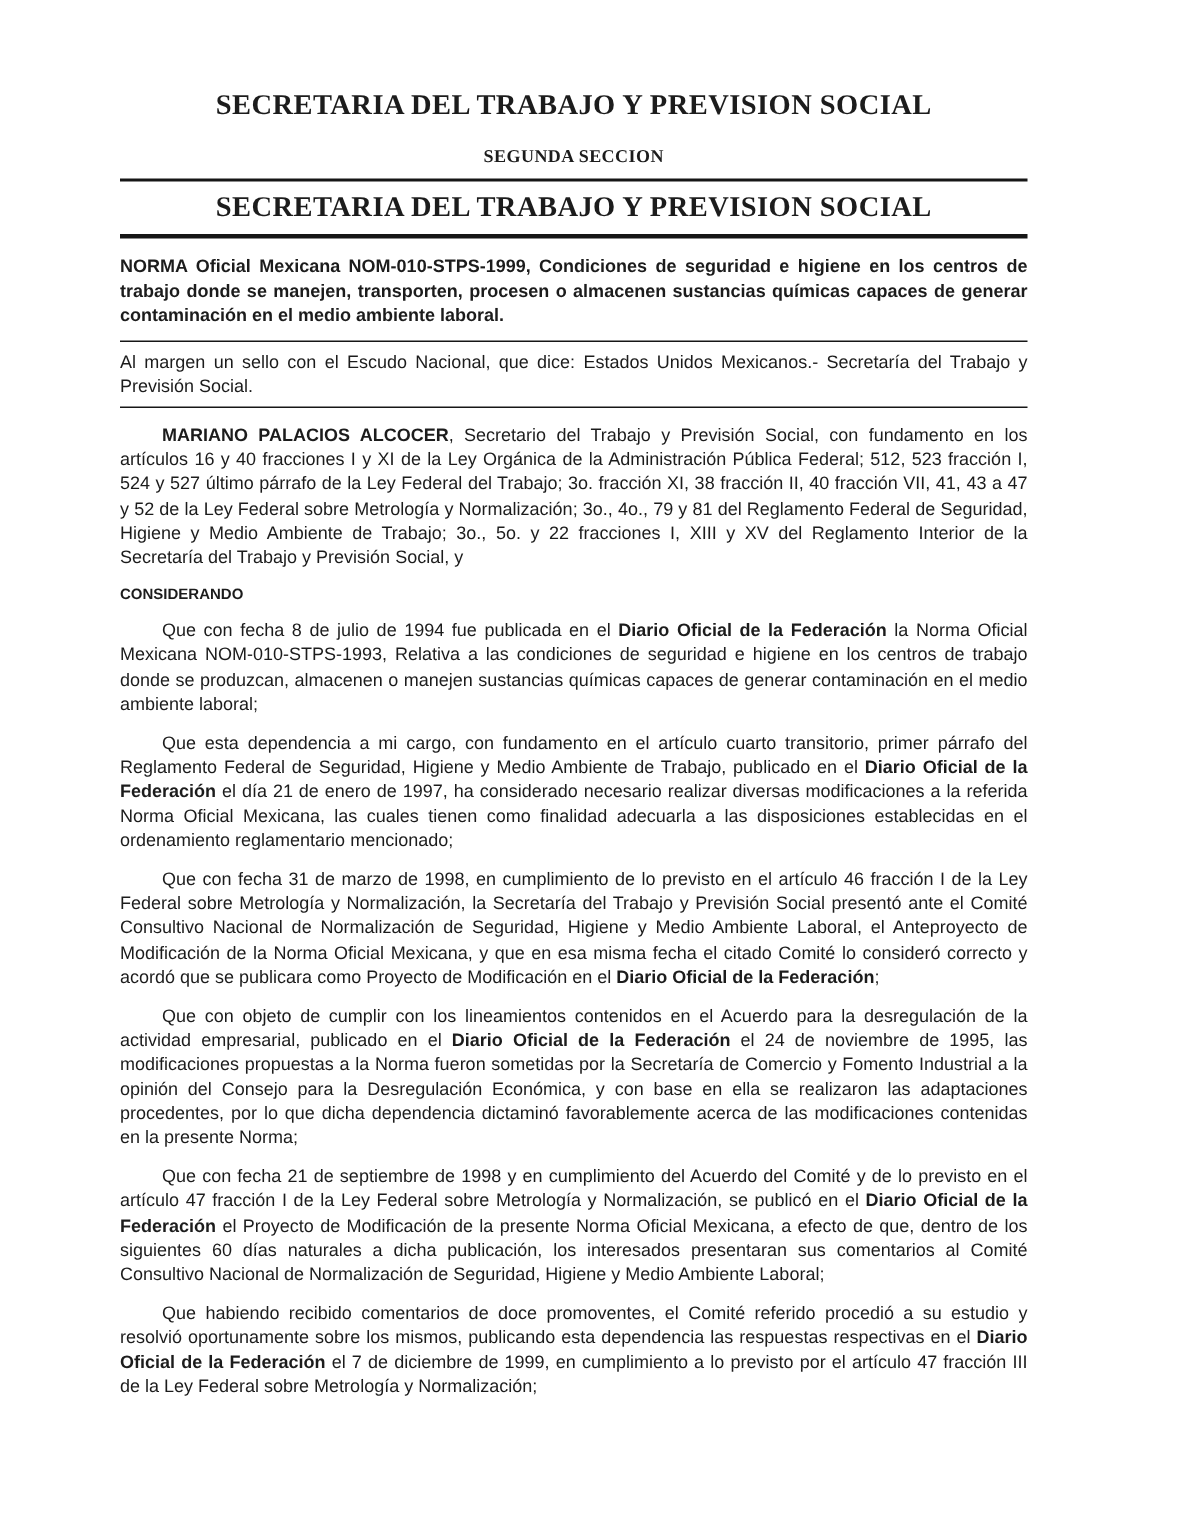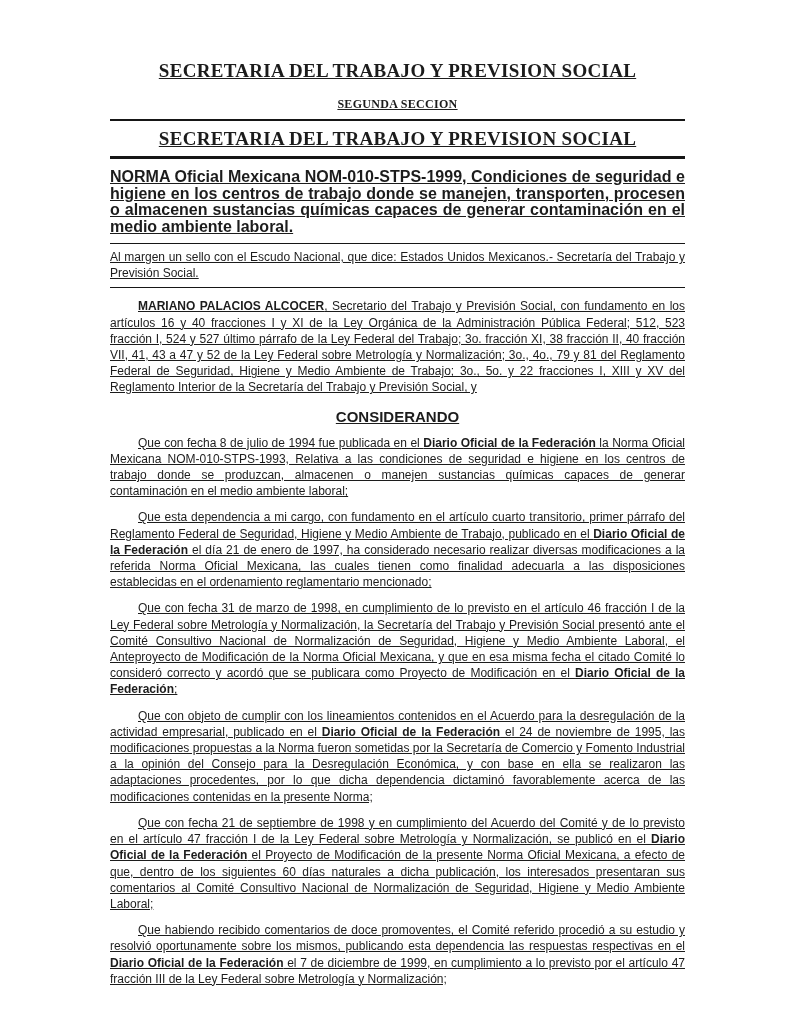--- a/index.html
+++ b/index.html
@@ -3,21 +3,21 @@
 <meta charset="utf-8">
 <style>
   html, body { margin: 0; padding: 0; }
   body {
     width: 791px;
     min-height: 1024px;
     background: #ffffff;
     color: #1c1c1c;
     font-family: "Liberation Sans", sans-serif;
   }
-  .page { padding: 60px 106px 28px 110px; text-decoration: underline; }
+  .page { padding: 60px 106px 28px 80px; }
 
   .title-main {
     font-family: "Liberation Serif", serif;
     font-size: 19px;
     font-weight: bold;
     text-align: center;
     letter-spacing: 0.3px;
     margin: 0;
   }
   .title-first { margin-bottom: 15px; }
@@ -30,41 +30,40 @@
     letter-spacing: 0.3px;
   }
   .title-repeat { margin-bottom: 6px; }
 
   .rule { height: 0; border: 0; border-top: 2px solid #161616; margin: 0; }
   .rule-medium { border-top-width: 2px; margin-bottom: 7px; }
   .rule-thick  { border-top-width: 3px; margin-bottom: 10px; }
   .rule-thin   { border-top-width: 1.5px; }
 
   .norma {
-    font-size: 16px;
+    font-size: 12px;
     font-weight: bold;
     line-height: 16.5px;
     text-align: justify;
     margin: 0 0 8px 0;
   }
 
   .body-para {
     font-size: 12px;
     line-height: 16.2px;
     text-align: justify;
     margin: 0;
   }
   .al-margen { margin: 5px 0 6px 0; }
   .indent { text-indent: 28px; }
   .gap-top { margin-top: 10px; }
 
   .considerando {
-    font-size: 15px;
+    font-size: 10px;
     font-weight: bold;
-    text-align: center;
     margin: 12px 0 1px 0;
   }
   .bold-run { font-weight: bold; }
 </style>
 </head>
 <body>
 
 <div class="page">
 
   <h1 class="title-main title-first">SECRETARIA DEL TRABAJO Y PREVISION SOCIAL</h1>

